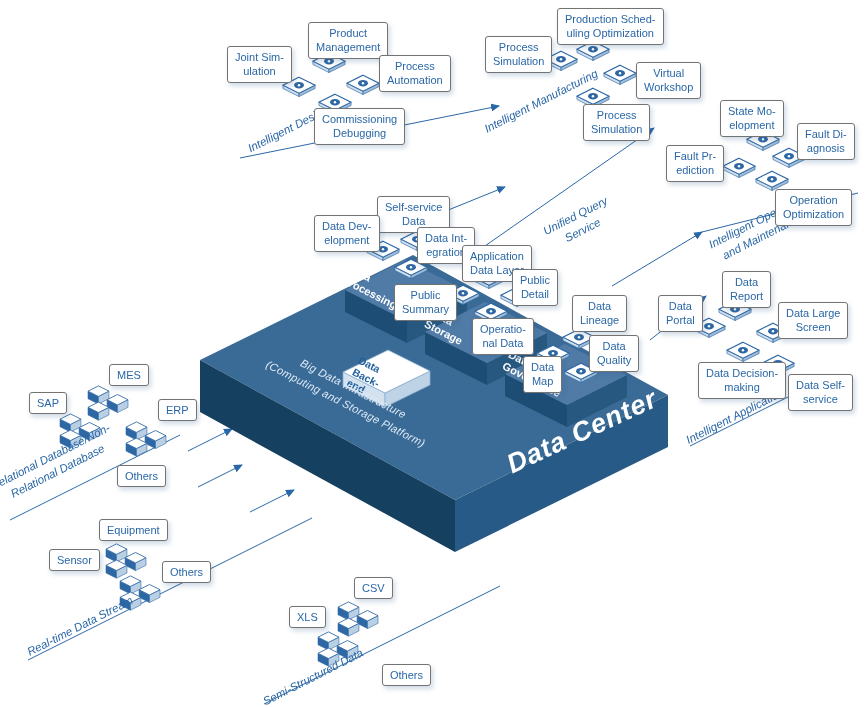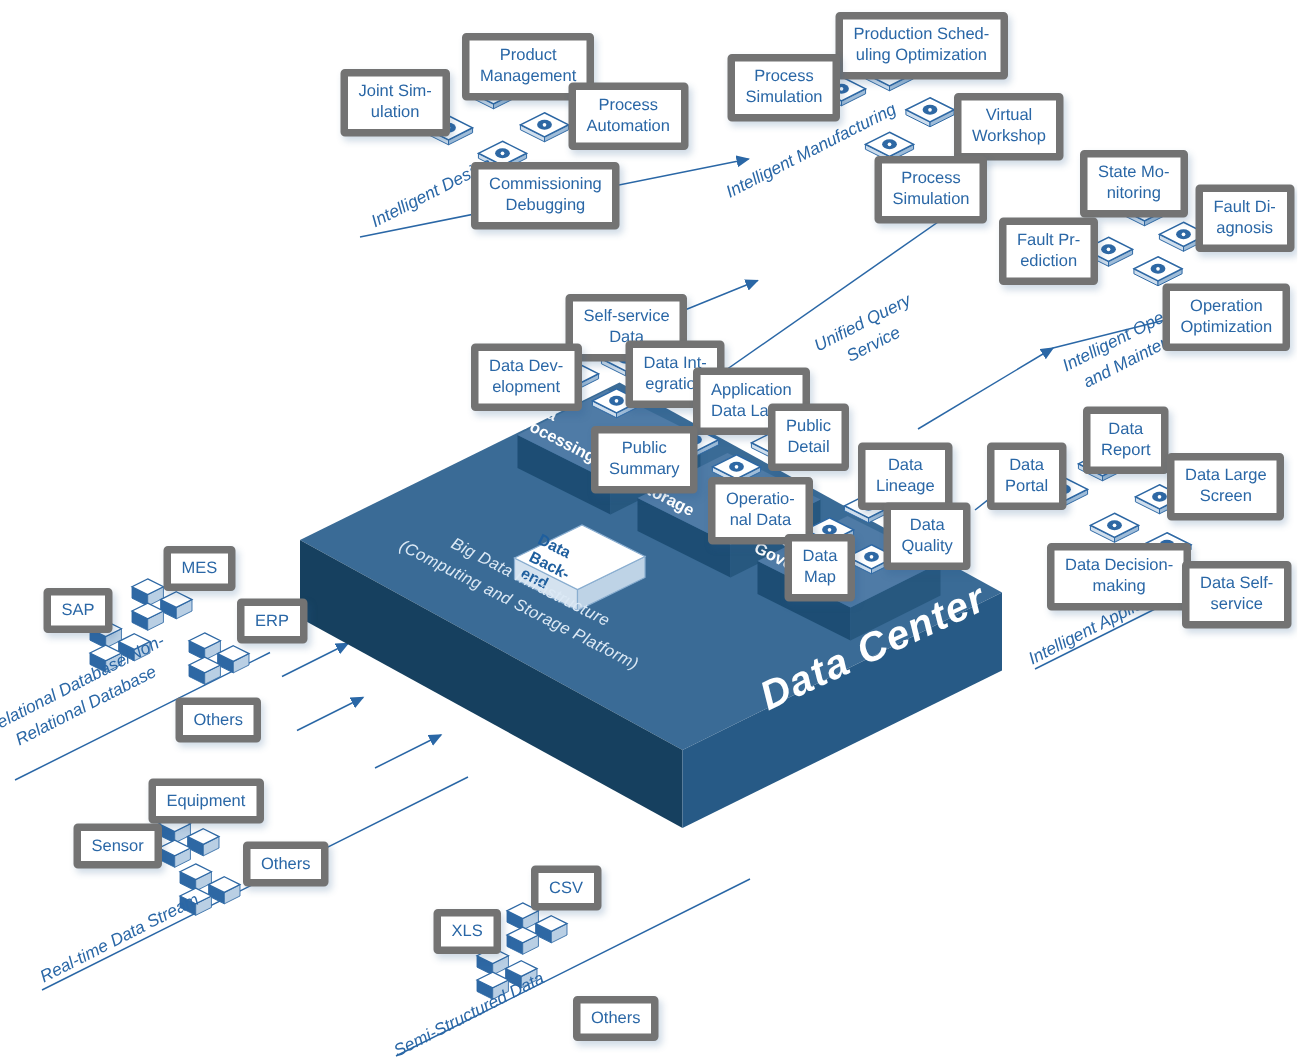--- a/index.html
+++ b/index.html
@@ -1,19 +1,19 @@
 <!DOCTYPE html>
 <html><head>
 <meta charset="utf-8">
 <style>
   html,body{margin:0;padding:0;background:#fff;}
   .canvas{position:relative;width:865px;height:708px;background:#ffffff;
           font-family:"Liberation Sans",sans-serif;overflow:hidden;}
   .under{position:absolute;left:0;top:0;}
-  .lbl{position:absolute;background:#fff;border:5px solid #737373;border-radius:3px;
+  .lbl{position:absolute;background:#fff;border:1px solid #737373;border-radius:3px;
        padding:3px 7px;font-size:11px;line-height:1.3;color:#2a67a6;text-align:center;
        white-space:pre-line;box-shadow:2px 3px 5px rgba(42,90,140,.22);}
   .flow{position:absolute;color:#2a67a6;font-size:11.5px;font-style:italic;line-height:1.4;
         text-align:center;white-space:pre-line;
         transform:translate(-50%,-50%) rotate(-27deg);}
   .ptxt{position:absolute;color:#fff;font-weight:bold;font-size:11px;line-height:1.2;
         white-space:pre-line;transform:rotate(27deg);transform-origin:0 0;}
   .ptxt.dark{color:#1f5f9e;font-size:10.5px;}
   .infra{position:absolute;left:268px;top:336px;width:200px;color:#dce9f5;font-style:italic;
          font-size:11px;line-height:1.55;text-align:center;letter-spacing:.3px;
@@ -178,42 +178,42 @@
   <div class="lbl" style="left:557px;top:8px">Production Sched-
 uling Optimization</div>
   <div class="lbl" style="left:485px;top:36px">Process
 Simulation</div>
   <div class="lbl" style="left:636px;top:62px">Virtual
 Workshop</div>
   <div class="lbl" style="left:583px;top:104px">Process
 Simulation</div>
 
   <div class="lbl" style="left:720px;top:100px">State Mo-
-nitoring</div>
+elopment</div>
   <div class="lbl" style="left:797px;top:123px">Fault Di-
 agnosis</div>
   <div class="lbl" style="left:666px;top:145px">Fault Pr-
 ediction</div>
   <div class="lbl" style="left:775px;top:189px">Operation
 Optimization</div>
 
   <div class="lbl" style="left:722px;top:271px">Data
 Report</div>
   <div class="lbl" style="left:658px;top:295px">Data
 Portal</div>
   <div class="lbl" style="left:698px;top:362px">Data Decision-
 making</div>
   <div class="lbl" style="left:778px;top:302px">Data Large
 Screen</div>
   <div class="lbl" style="left:788px;top:374px">Data Self-
 service</div>
 
   <div class="lbl" style="left:377px;top:196px">Self-service
 Data</div>
-  <div class="lbl" style="left:314px;top:229px">Data Dev-
+  <div class="lbl" style="left:314px;top:215px">Data Dev-
 elopment</div>
   <div class="lbl" style="left:417px;top:227px">Data Int-
 egration</div>
   <div class="lbl" style="left:462px;top:245px">Application
 Data Layer</div>
   <div class="lbl" style="left:512px;top:269px">Public
 Detail</div>
   <div class="lbl" style="left:394px;top:284px">Public
 Summary</div>
   <div class="lbl" style="left:472px;top:318px">Operatio-

